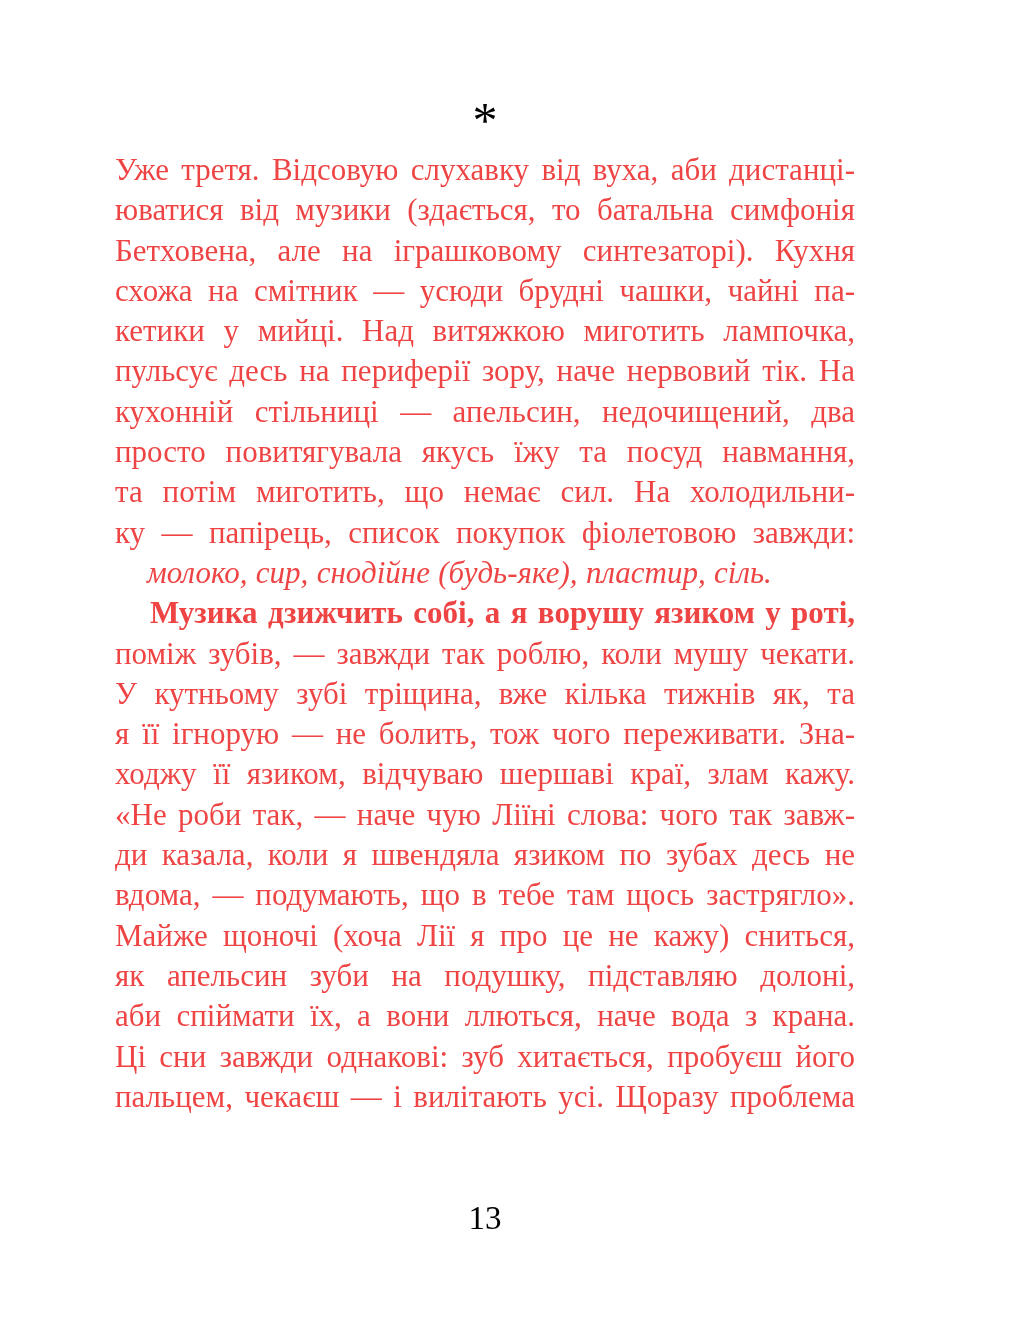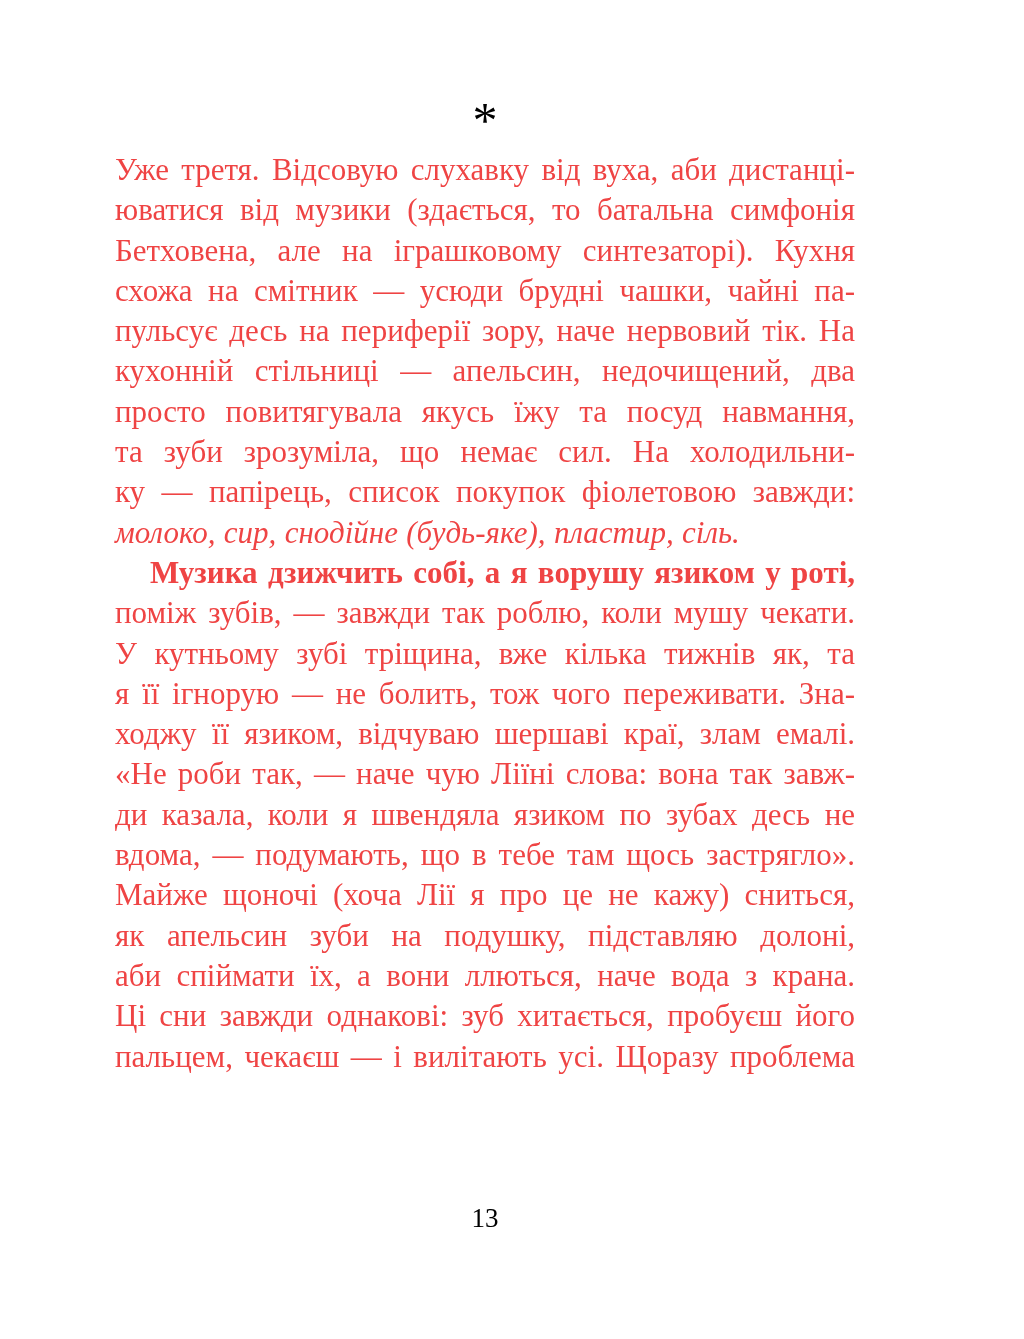--- a/index.html
+++ b/index.html
@@ -42,58 +42,60 @@
     text-align-last: justify;
     word-spacing: 0.02em;
   }
   .line.indent {
     padding-left: 35px;
     width: 705px;
     font-weight: bold;
   }
   .line.lastline {
     text-align-last: left;
+    margin-left: 32px;
   }
   .line.italic {
     font-style: italic;
   }
   .page-number {
     position: absolute;
     left: 115px;
     top: 1198px;
     width: 740px;
     line-height: 40px;
-    font-size: 27px;
+    font-size: 33px;
     text-align: center;
     color: #000000;
   }
 </style>
 </head>
 <body>
 
 <div class="page">
   <div class="section-star">*</div>
 
   <div class="text-block">
       <div class="line">Уже третя. Відсовую слухавку від вуха, аби дистанці-</div>
       <div class="line">юватися від музики (здається, то батальна симфонія</div>
       <div class="line">Бетховена, але на іграшковому синтезаторі). Кухня</div>
       <div class="line">схожа на смітник — усюди брудні чашки, чайні па-</div>
+      <div class="line">кетики у мийці. Над витяжкою миготить лампочка,</div>
       <div class="line">пульсує десь на периферії зору, наче нервовий тік. На</div>
       <div class="line">кухонній стільниці — апельсин, недочищений, два</div>
       <div class="line">просто повитягувала якусь їжу та посуд навмання,</div>
-      <div class="line">та зуби зрозуміла, що немає сил. На холодильни-</div>
+      <div class="line">та потім миготить, що немає сил. На холодильни-</div>
       <div class="line">ку — папірець, список покупок фіолетовою завжди:</div>
       <div class="line italic lastline">молоко, сир, снодійне (будь-яке), пластир, сіль.</div>
       <div class="line indent">Музика дзижчить собі, а я ворушу язиком у роті,</div>
       <div class="line">поміж зубів, — завжди так роблю, коли мушу чекати.</div>
       <div class="line">У кутньому зубі тріщина, вже кілька тижнів як, та</div>
       <div class="line">я її ігнорую — не болить, тож чого переживати. Зна-</div>
-      <div class="line">ходжу її язиком, відчуваю шершаві краї, злам емалі.</div>
-      <div class="line">«Не роби так, — наче чую Ліїні слова: вона так завж-</div>
+      <div class="line">ходжу її язиком, відчуваю шершаві краї, злам кажу.</div>
+      <div class="line">«Не роби так, — наче чую Ліїні слова: чого так завж-</div>
       <div class="line">ди казала, коли я швендяла язиком по зубах десь не</div>
       <div class="line">вдома, — подумають, що в тебе там щось застрягло».</div>
       <div class="line">Майже щоночі (хоча Лії я про це не кажу) сниться,</div>
       <div class="line">як апельсин зуби на подушку, підставляю долоні,</div>
       <div class="line">аби спіймати їх, а вони ллються, наче вода з крана.</div>
       <div class="line">Ці сни завжди однакові: зуб хитається, пробуєш його</div>
       <div class="line">пальцем, чекаєш — і вилітають усі. Щоразу проблема</div>
     </div>
 
   <div class="page-number">13</div>

